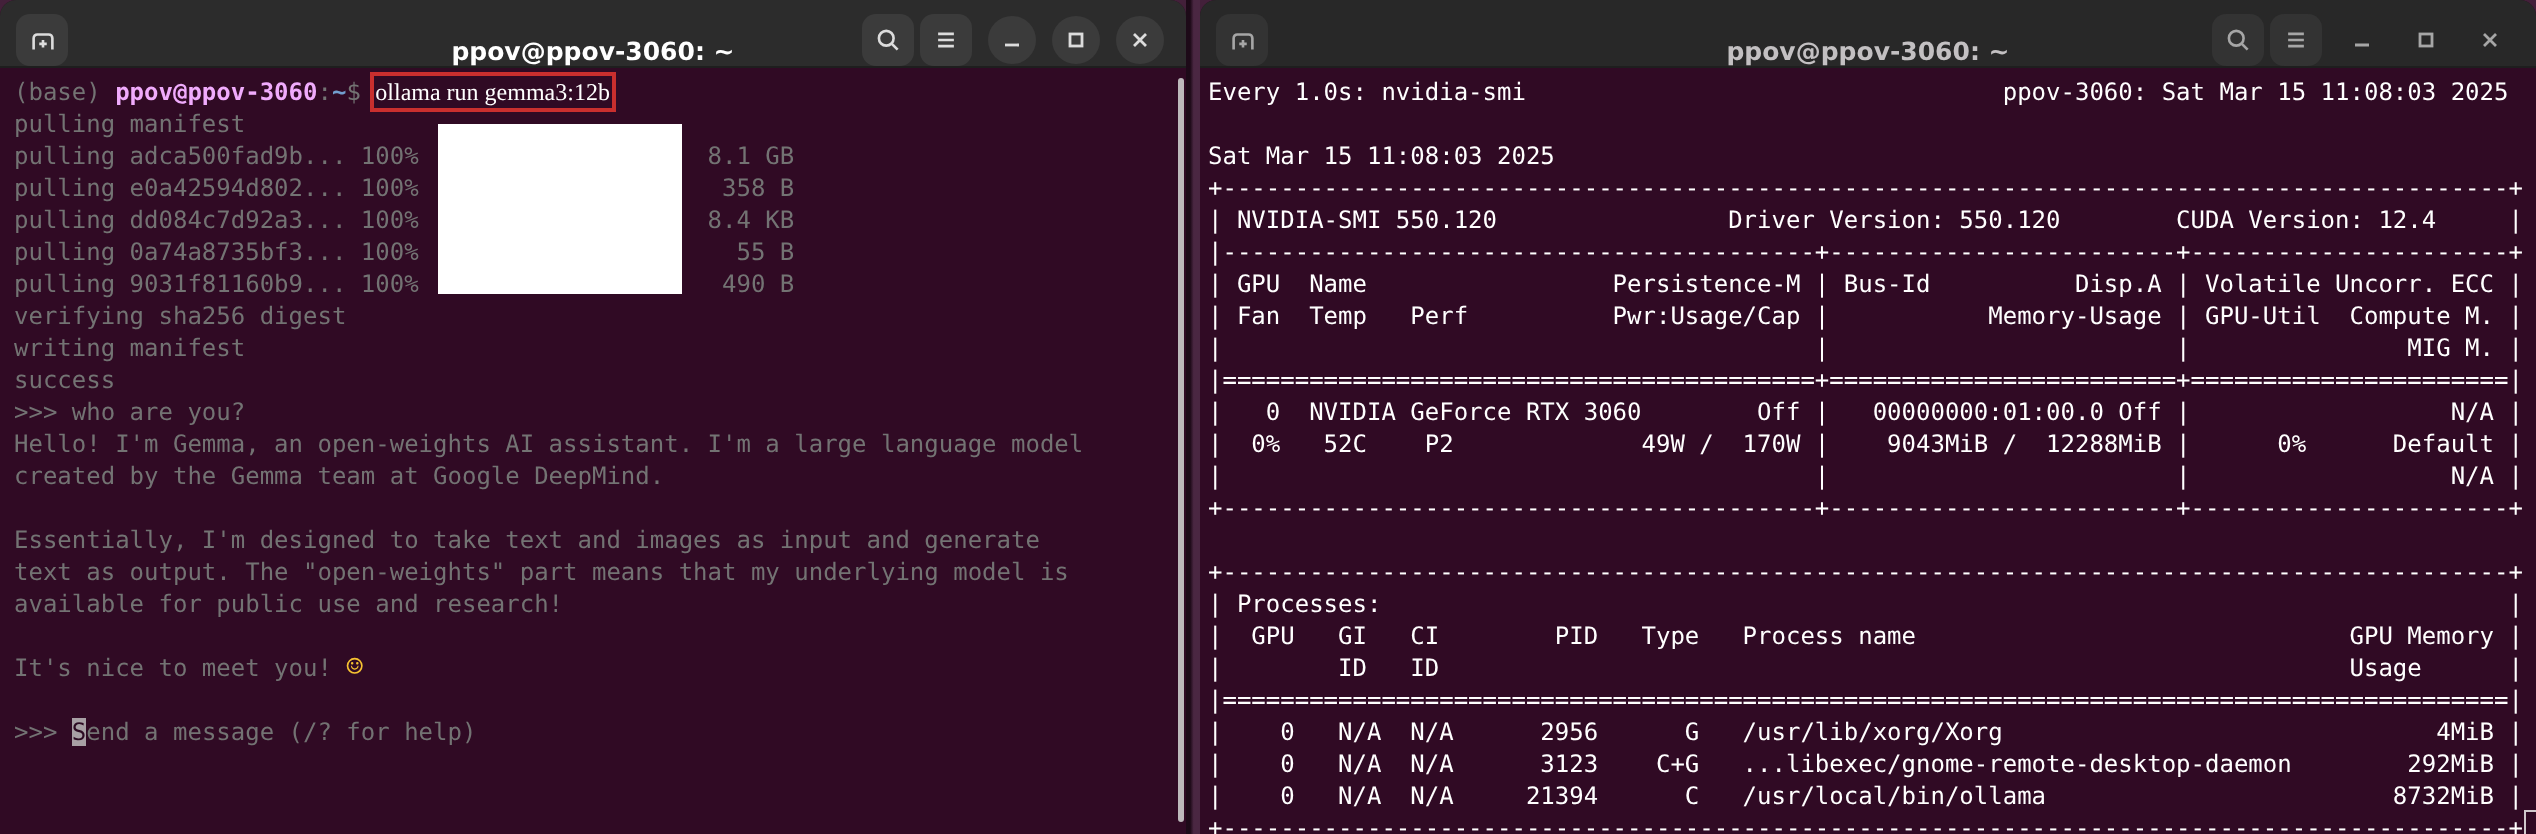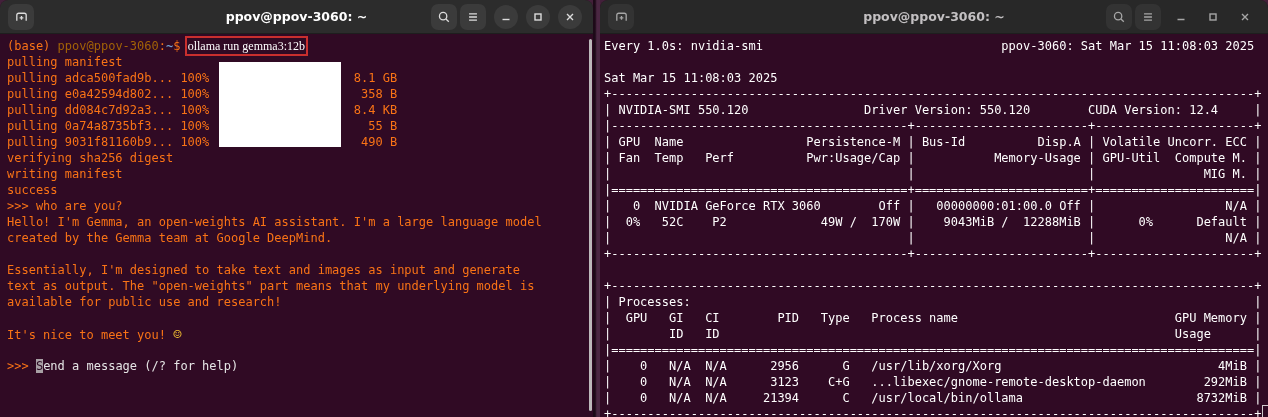--- a/index.html
+++ b/index.html
@@ -14,21 +14,21 @@
     border-radius:8px 8px 0 0;overflow:hidden;flex:0 0 auto;
   }
   .window.left{width:593px;}
   .window.right{width:668px;}
   .gap{width:7px;height:417px;flex:0 0 auto;
     background:linear-gradient(90deg,#1d0a18 0%,#1d0a18 30%,#4a2742 55%,#4a2742 100%);}
   
   .titlebar{
     position:relative;height:34px;background:#2c2c2c;
     border-bottom:1px solid #1e1e1e;
-    display:flex;align-items:center;padding:0 8px;box-sizing:border-box;
+    display:flex;align-items:flex-end;padding:0 8px;box-sizing:border-box;
   }
   .backdrop .titlebar{background:#282828;}
   .tb-title{
     position:absolute;left:0;right:0;text-align:center;
     color:#ffffff;font-weight:bold;font-size:12.5px;
     font-family:"DejaVu Sans","Liberation Sans",sans-serif;
     pointer-events:none;
   }
   .backdrop .tb-title{color:#c3c0c2;}
   .tb-btn{
@@ -46,25 +46,25 @@
   
   .term{
     position:absolute;left:0;right:0;top:35px;bottom:0;
     font-family:"DejaVu Sans Mono","Liberation Mono",monospace;
     font-size:12px;line-height:16px;color:#ffffff;
     padding:3px 0 0 7px;white-space:pre;overflow:hidden;margin:0;
     cursor:text;
   }
   .window.right .term{padding-left:4px;}
   .t-line{height:16px;}
-  .seg-fg{color:#f97316;}
-  .seg-green{color:#a16207;font-weight:normal;}
+  .seg-fg{color:#737373;}
+  .seg-green{color:#f0abfc;font-weight:bold;}
   .seg-blue{color:#729fcf;font-weight:bold;}
   .seg-redbox{outline:2px solid #c92f2e;outline-offset:1px;font-family:Liberation Serif, serif;}
-  .seg-dim{color:#e5e5e5;}
+  .seg-dim{color:#737373;}
   .seg-cursor{background:#a8a0a5;color:#2c0a22;}
   .seg-emoji{color:#f7c331;font-size:14px;}
   
   .redaction{position:absolute;left:219px;top:62px;width:122px;height:85px;background:#ffffff;}
   .vscrollbar{position:absolute;right:1px;top:39px;width:3px;height:372px;
     background:#bdb9bb;border-radius:2px;cursor:pointer;}
   .hollow-cursor{position:absolute;left:662px;top:405px;width:7px;height:12px;
     border:1px solid #cfc9cc;}
 </style>
 </head>

